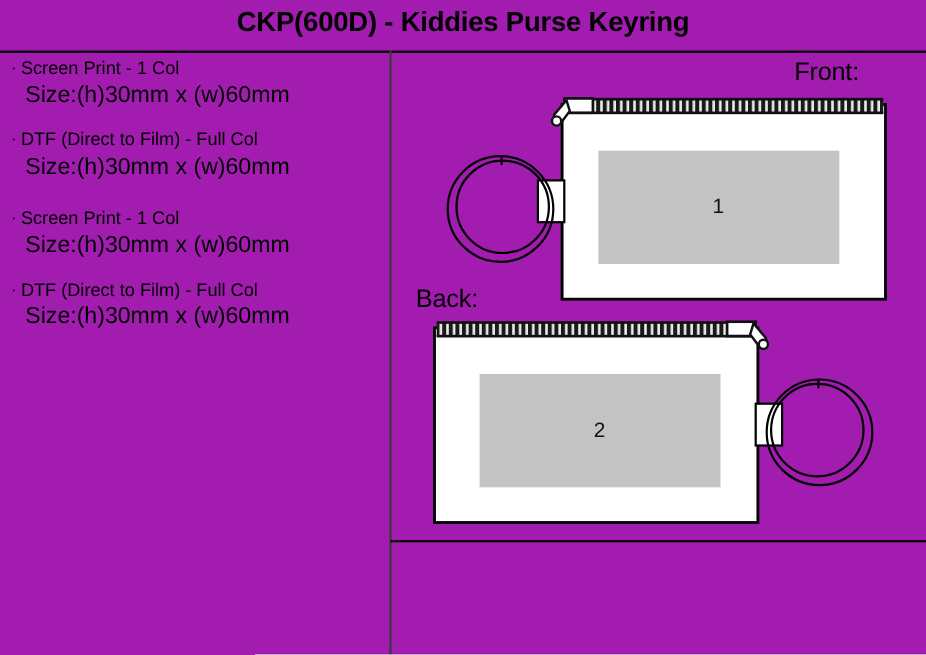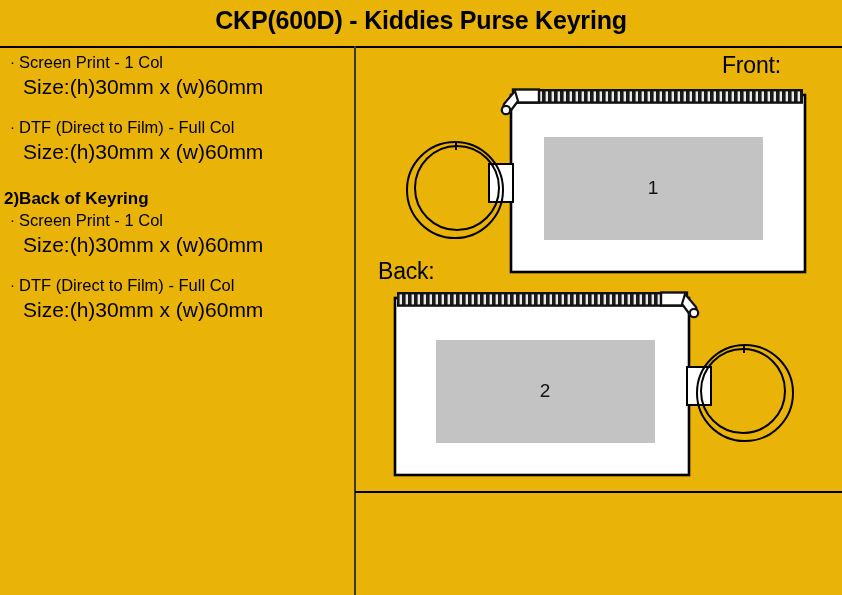--- a/index.html
+++ b/index.html
@@ -8,21 +8,21 @@
     background: #ffffff;
   }
   body {
     font-family: "Liberation Sans", sans-serif;
     color: #000000;
   }
   #page {
     position: relative;
     width: 842px;
     height: 595px;
-    background: #eab308;
+    background: #a21caf;
     overflow: hidden;
   }
 
   
   .doc-title {
     position: absolute;
     left: 0;
     top: 6px;
     width: 842px;
     text-align: center;
@@ -124,21 +124,20 @@
       <div class="spec-gap"></div>
       <div class="spec-bullet">
         <span class="dot">·</span><span>DTF (Direct to Film) - Full Col</span>
       </div>
       <div class="spec-size">Size:(h)30mm x (w)60mm</div>
     </div>
 
     <div class="spec-gap-lg"></div>
 
     <div class="spec-group">
-      <div class="spec-heading">2)Back of Keyring</div>
       <div class="spec-bullet">
         <span class="dot">·</span><span>Screen Print - 1 Col</span>
       </div>
       <div class="spec-size">Size:(h)30mm x (w)60mm</div>
       <div class="spec-gap"></div>
       <div class="spec-bullet">
         <span class="dot">·</span><span>DTF (Direct to Film) - Full Col</span>
       </div>
       <div class="spec-size">Size:(h)30mm x (w)60mm</div>
     </div>

